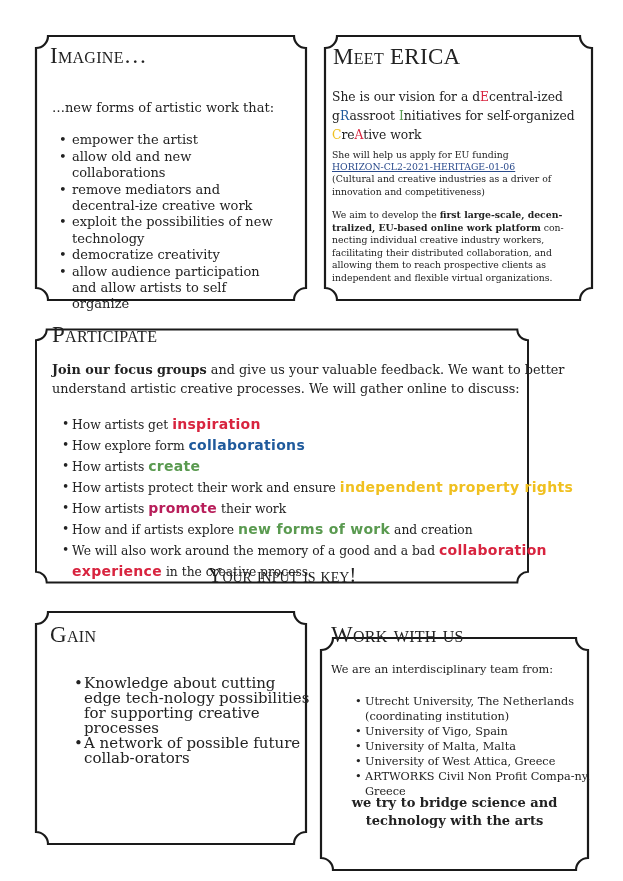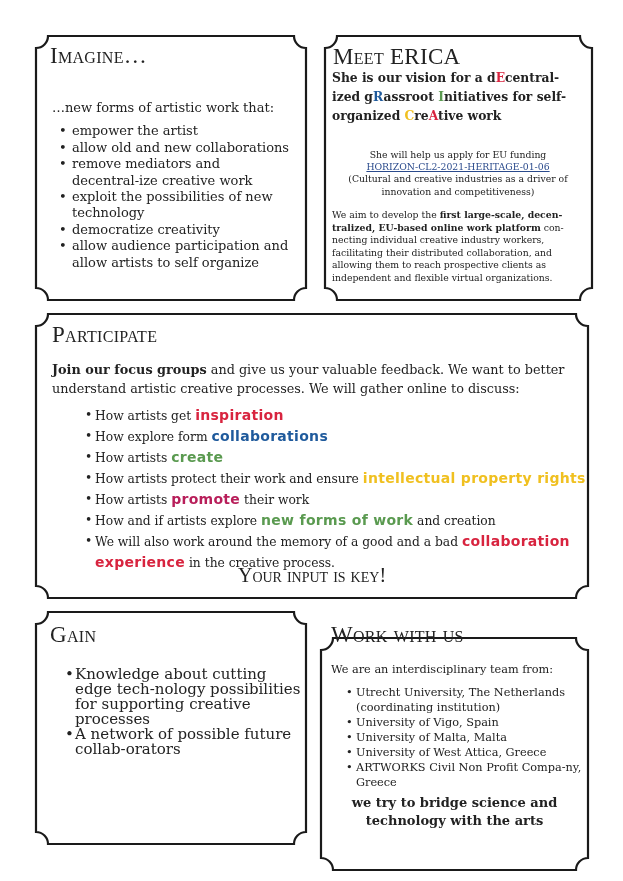--- a/index.html
+++ b/index.html
@@ -5,48 +5,48 @@
   html, body { margin: 0; padding: 0; background: #ffffff; }
   body { width: 623px; height: 881px; position: relative; overflow: hidden;
          font-family: "DejaVu Serif", "Liberation Serif", serif; color: #222; }
 
   .panel { position: absolute; }
   .panel svg.frame { position: absolute; left: 0; top: 0; width: 100%; height: 100%; overflow: visible; }
 
   .title { font-family: "Liberation Serif", "DejaVu Serif", serif; font-variant: small-caps;
            font-size: 23px; color: #222; letter-spacing: 0.3px; position: absolute; }
 
-  ul.blist { list-style: none; margin: 7px; padding: 0; }
+  ul.blist { list-style: none; margin: 16px; padding: 0; }
   ul.blist li { position: relative; padding-left: 15px; }
   ul.blist li::before { content: "•"; position: absolute; left: 2px; top: 0; }
 
   
   #p-imagine { left: 36px; top: 36px; width: 270px; height: 264px; }
   #p-imagine .title { left: 14px; top: 7px; }
   #p-imagine .body { position: absolute; left: 16px; top: 64px; width: 245px;
                      font-size: 13px; line-height: 16.4px; }
   #p-imagine ul.blist { margin-left: 5px; }
 
   
   #p-erica { left: 321px; top: 36px; width: 267px; height: 264px; padding-left: 8px; }
   #p-erica .title { left: 12px; top: 8px; }
-  #p-erica .lead { position: absolute; left: 11px; top: 32px; width: 250px;
-                   font-size: 12.3px; line-height: 19px; font-weight: bold; }
+  #p-erica .lead { position: absolute; left: 11px; top: 52px; width: 250px;
+                   font-size: 12.3px; line-height: 19px; font-weight: normal; }
   #p-erica .small1 { position: absolute; left: 11px; top: 113px; width: 252px;
-                     font-size: 9.3px; line-height: 12.2px; text-align: center; }
+                     font-size: 9.3px; line-height: 12.2px; }
   #p-erica .small2 { position: absolute; left: 11px; top: 173px; width: 252px;
                      font-size: 9.3px; line-height: 12.5px; }
   #p-erica a { color: #2a4a8c; text-decoration: underline; }
 
   
-  #p-participate { left: 36px; top: 314px; width: 552px; height: 284px; }
+  #p-participate { left: 36px; top: 314px; width: 492px; height: 284px; }
   #p-participate .title { left: 16px; top: 8px; }
   #p-participate .intro { position: absolute; left: 16px; top: 46px; width: 530px;
                           font-size: 12.8px; line-height: 19px; }
-  #p-participate ul.blist { position: absolute; left: 42px; top: 84px; width: 520px;
+  #p-participate ul.blist { position: absolute; left: 10px; top: 84px; width: 520px;
                             font-size: 12.3px; line-height: 20px; }
   #p-participate ul.blist li { padding-left: 10px; }
   #p-participate ul.blist li::before { left: 0; }
   .hl { font-family: "DejaVu Sans", "Liberation Sans", sans-serif; font-weight: bold; font-size: 14px;
         letter-spacing: 0.3px; }
   #p-participate .key { position: absolute; left: 0; right: 0; top: 250px; text-align: center;
                         font-family: "Liberation Serif", "DejaVu Serif", serif; font-variant: small-caps;
                         font-size: 20px; }
 
   
@@ -107,21 +107,21 @@
 <div class="panel" id="p-participate">
   <svg class="frame" viewBox="0 0 552 284">
       <path d="M 12 0 L 540 0 A 12 12 0 0 0 552 12 L 552 272 A 12 12 0 0 0 540 284 L 12 284 A 12 12 0 0 0 0 272 L 0 12 A 12 12 0 0 0 12 0 Z" fill="#ffffff" stroke="#1a1a1a" stroke-width="2.2"></path>
     </svg>
   <div class="title">Participate</div>
   <div class="intro"><b>Join our focus groups</b><span> and give us your valuable feedback. We want to better understand artistic creative processes. We will gather online to discuss:</span></div>
   <ul class="blist" id="participate-list">
       <li><span>How artists get </span><span class="hl" style="color: rgb(216, 36, 63);">inspiration</span><span></span></li>
       <li><span>How explore form </span><span class="hl" style="color: rgb(31, 90, 156); text-align: center;">collaborations</span><span></span></li>
       <li><span>How artists </span><span class="hl" style="color: rgb(90, 154, 80);">create</span><span></span></li>
-      <li><span>How artists protect their work and ensure </span><span class="hl" style="color: rgb(240, 192, 32);">intellectual property rights</span><span></span></li>
+      <li><span>How artists protect their work and ensure </span><span class="hl" style="color: rgb(240, 192, 32);">independent property rights</span><span></span></li>
       <li><span>How artists </span><span class="hl" style="color: rgb(184, 30, 90);">promote</span><span> their work</span></li>
       <li><span>How and if artists explore </span><span class="hl" style="color: rgb(90, 154, 80);">new forms of work</span><span> and creation</span></li>
       <li><span>We will also work around the memory of a good and a bad </span><span class="hl" style="color: rgb(216, 36, 63);">collaboration experience</span><span> in the creative process.</span></li>
     </ul>
   <div class="key">Your input is key!</div>
 </div>
 
 <div class="panel" id="p-gain">
   <svg class="frame" viewBox="0 0 270 232">
       <path d="M 12 0 L 258 0 A 12 12 0 0 0 270 12 L 270 220 A 12 12 0 0 0 258 232 L 12 232 A 12 12 0 0 0 0 220 L 0 12 A 12 12 0 0 0 12 0 Z" fill="#ffffff" stroke="#1a1a1a" stroke-width="2.2"></path>

